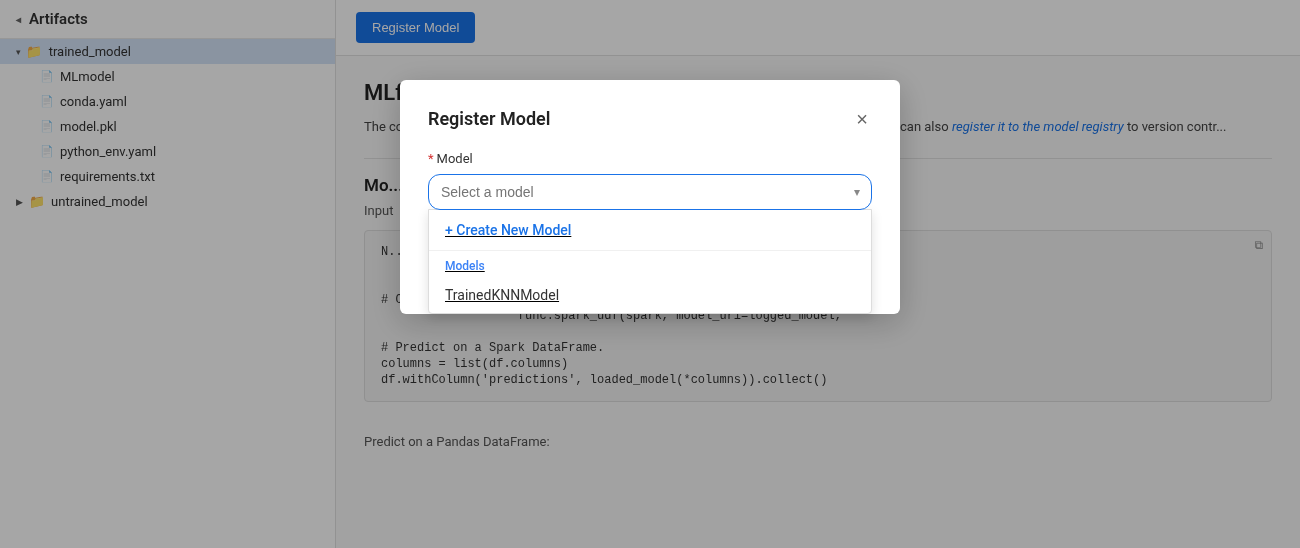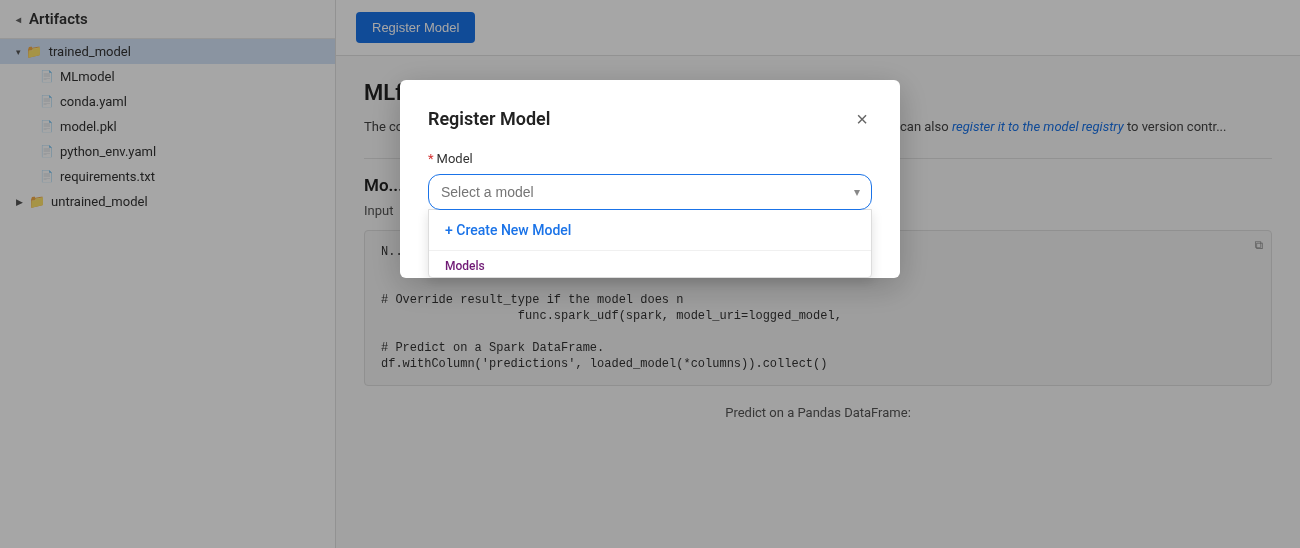--- a/index.html
+++ b/index.html
@@ -48,23 +48,23 @@
     .modal-close { background: none; border: none; font-size: 20px; cursor: pointer; color: #666; padding: 0 4px; line-height: 1; }
 
     .form-field { margin-bottom: 0; }
     .field-label { font-size: 13px; color: #333; margin-bottom: 8px; display: flex; align-items: center; gap: 3px; }
     .field-label .required { color: #d32f2f; font-size: 13px; }
 
     .select-input-wrapper { position: relative; }
     .select-input { width: 100%; border: 1.5px solid #1a73e8; border-radius: 12px; padding: 9px 36px 9px 12px; font-size: 14px; color: #bbb; appearance: none; background: #fff; cursor: pointer; outline: none; }
     .select-chevron { position: absolute; right: 12px; top: 50%; transform: translateY(-50%); color: #888; font-size: 12px; pointer-events: none; }
 
-    .dropdown-list { background: #fff; border: 1px solid #ddd; border-radius: 0 0 4px 4px; box-shadow: 0 4px 12px rgba(0,0,0,0.12); margin-top: -1px; }
+    .dropdown-list { background: #fff; border: 1px solid #ddd; border-radius: 0 0 4px 4px; box-shadow: 0 4px 12px rgba(0,0,0,0.12); margin-top: -1px; text-decoration: underline; }
     .dropdown-create { display: flex; align-items: center; gap: 6px; padding: 12px 16px; font-size: 14px; color: #1a73e8; cursor: pointer; border-bottom: 1px solid #f0f0f0; font-weight: 500; }
-    .dropdown-section-label { padding: 8px 16px 4px; font-size: 12px; color: #701a75; font-weight: 500; text-transform: none; }
+    .dropdown-section-label { padding: 8px 16px 4px; font-size: 12px; color: #3b82f6; font-weight: 500; text-transform: none; }
     .dropdown-item { padding: 10px 16px; font-size: 14px; color: #333; cursor: pointer; }
   </style>
 </head>
 <body>
 
 <div class="app-container">
 
   <div class="sidebar">
     <div class="sidebar-header">
       <span class="chevron">◂</span>
@@ -126,23 +126,24 @@
       <p class="input-label">Input</p>
       <div class="code-block">
         <span class="copy-btn">⧉</span>
         <div class="code-line">N...</div>
         <div class="code-line">&nbsp;&nbsp;&nbsp;&nbsp;&nbsp;&nbsp;&nbsp;&nbsp;&nbsp;&nbsp;&nbsp;&nbsp;&nbsp;&nbsp;&nbsp;&nbsp;/1c155b4088847f36cd75909f02/trained_model'</div>
         <div class="code-line">&nbsp;</div>
         <div class="code-line"># Override result_type if the model does n</div>
         <div class="code-line">&nbsp;&nbsp;&nbsp;&nbsp;&nbsp;&nbsp;&nbsp;&nbsp;&nbsp;&nbsp;&nbsp;&nbsp;&nbsp;&nbsp;&nbsp;&nbsp;&nbsp;&nbsp;&nbsp;func.spark_udf(spark, model_uri=logged_model,</div>
         <div class="code-line">&nbsp;</div>
         <div class="code-line"># Predict on a Spark DataFrame.</div>
+        <div class="code-line">columns = list(df.columns)</div>
         <div class="code-line">df.withColumn('predictions', loaded_model(*columns)).collect()</div>
       </div>
-      <p class="input-label" style="margin-top:19px;text-align:center;">Predict on a Pandas DataFrame:</p>
+      <p class="input-label" style="margin-top:32px;">Predict on a Pandas DataFrame:</p>
     </div>
   </div>
 </div>
 
 <div class="overlay">
   <div class="modal">
     <div class="modal-header">
       <span class="modal-title">Register Model</span>
       <button class="modal-close">×</button>
     </div>
@@ -153,16 +154,17 @@
         <span>Model</span>
       </div>
       <div class="select-input-wrapper">
         <input class="select-input" type="text" readonly="" placeholder="Select a model" style="">
         <span class="select-chevron">▾</span>
       </div>
 
       <div class="dropdown-list">
         <div class="dropdown-create">+ Create New Model</div>
         <div class="dropdown-section-label">Models</div>
+        <div class="dropdown-item">TrainedKNNModel</div>
       </div>
     </div>
   </div>
 </div>
 
 </body></html>

